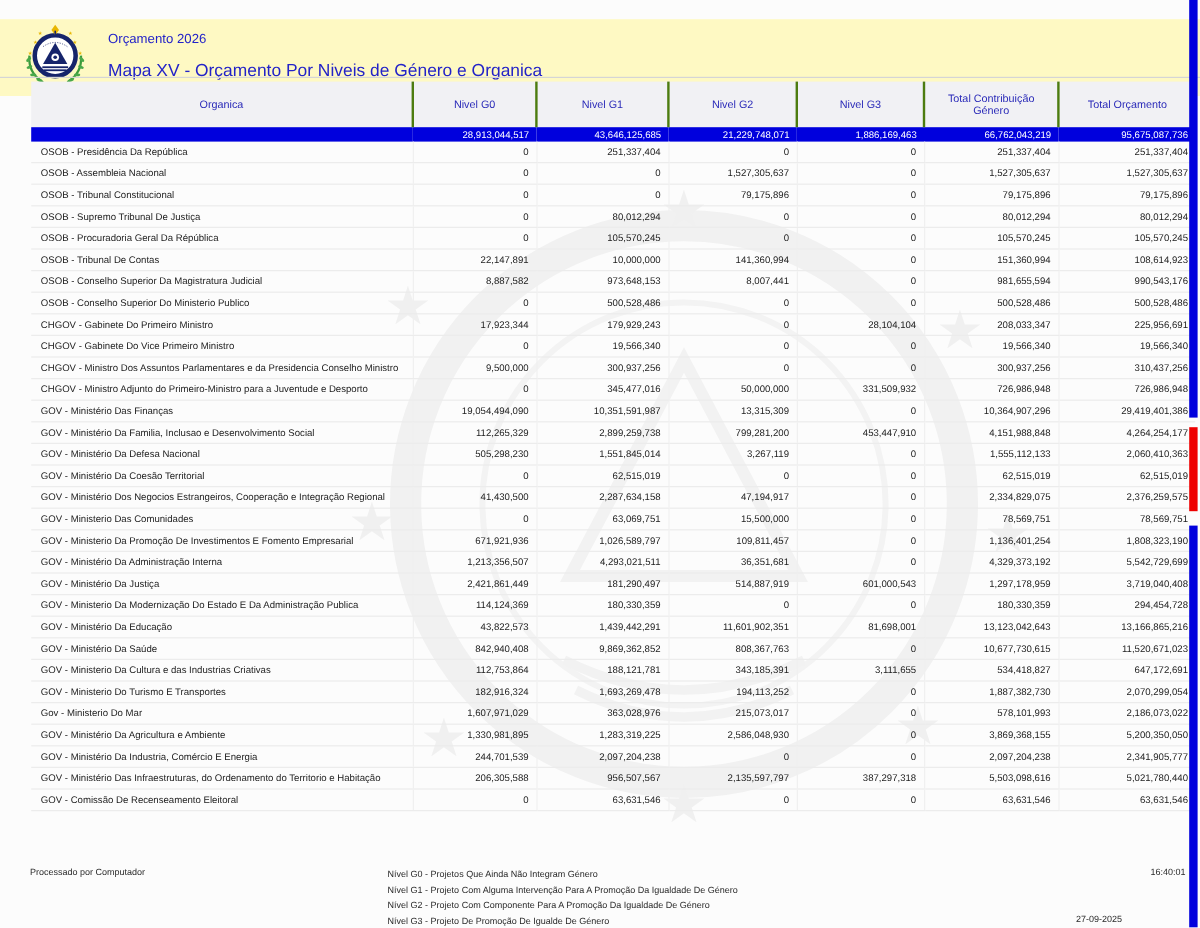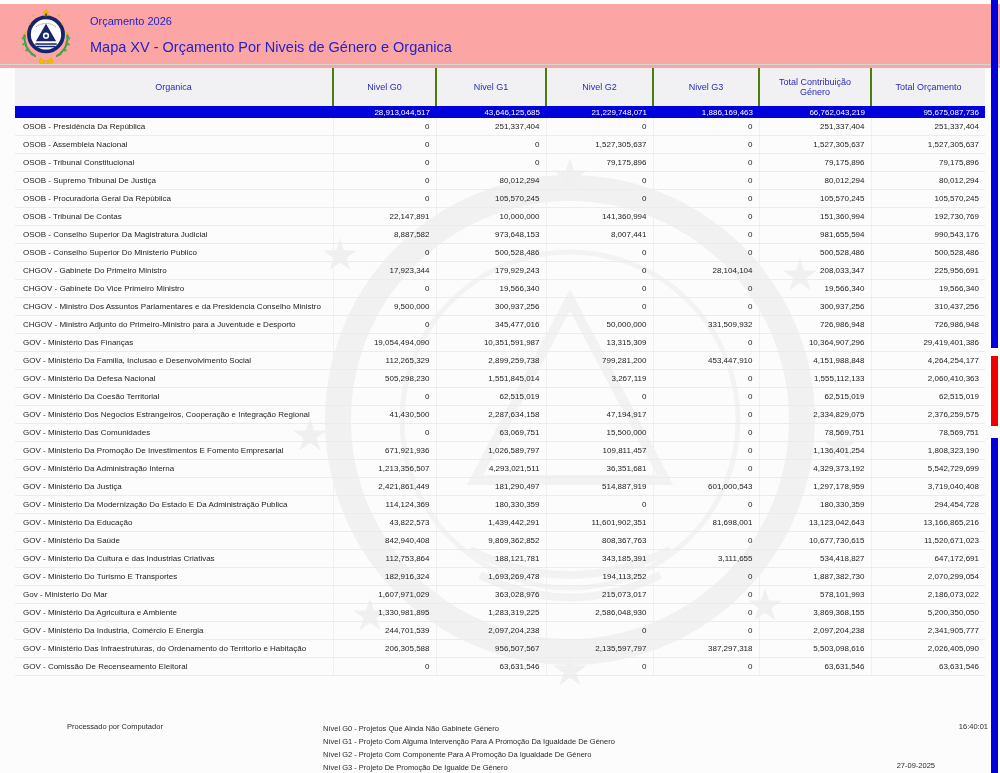--- a/index.html
+++ b/index.html
@@ -7,38 +7,38 @@
   body {
     font-family: "Liberation Sans", sans-serif;
     background:#fcfcfc;
     position:relative;
     overflow:hidden;
     color:#1c1c1c;
   }
   .page { position:absolute; inset:0; }
 
   
-  .hdr { position:absolute; top:4px; left:0; right:0; height:64px; background:#fca5a5; }
+  .hdr { position:absolute; top:16px; left:0; right:0; height:64px; background:#fef9c3; }
   .logo { position:absolute; left:13px; top:2px; width:66px; height:60px; }
   .title-small {
     position:absolute; left:90px; top:11px;
     font-size:11px; color:#2323c8;
   }
   .title-big {
     position:absolute; left:90px; top:35px;
     font-size:14.5px; color:#2323c8;
   }
   .hdr-divider { position:absolute; top:64px; left:0; width:1000px; border-top:1px solid #d5d5d5; }
 
   
   .watermark { position:absolute; left:220px; top:120px; width:700px; height:600px; pointer-events:none; z-index:0; }
 
   
   table.budget {
-    position:absolute; top:68px; left:15px; width:970px;
+    position:absolute; top:68px; left:26px; width:970px;
     border-collapse:collapse; table-layout:fixed;
     z-index:1;
   }
   col.c0{width:318px;} col.c1{width:103px;} col.c2{width:110px;} col.c3{width:107px;}
   col.c4{width:106px;} col.c5{width:112px;} col.c6{width:114px;}
   thead th {
     background:#f1f1f4;
     color:#2a2ab8;
     font-weight:normal;
     font-size:9px;
@@ -71,21 +71,21 @@
   tbody tr.data-row td.c-name {
     text-align:left;
     padding-left:8px;
     padding-right:10px;
     white-space:normal;
     border-left:none;
   }
 
   
   .foot { position:absolute; left:0; right:0; top:712px; font-size:7.5px; color:#2a2a2a; z-index:1; }
-  .foot-processed { position:absolute; left:25px; top:10px;margin-left:42px; }
+  .foot-processed { position:absolute; left:25px; top:10px; }
   .foot-legend { position:absolute; left:323px; top:10px; line-height:13px; }
   .foot-date { position:absolute; right:65px; top:10px;margin-top:39px; }
   .foot-time { position:absolute; right:12px; top:10px; }
 
   
   .edge { position:absolute; right:2px; width:7px; z-index:2; }
   .edge-blue-top { top:0; height:348px; background:var(--edge-blue); }
   .edge-red { top:356px; height:70px; background:var(--edge-red); }
   .edge-blue-bottom { top:438px; height:335px; background:var(--edge-blue); }
 </style>
@@ -242,21 +242,21 @@
       <td>105,570,245</td>
       <td>105,570,245</td>
     </tr>
         <tr class="data-row">
       <td class="c-name">OSOB - Tribunal De Contas</td>
       <td>22,147,891</td>
       <td>10,000,000</td>
       <td>141,360,994</td>
       <td>0</td>
       <td>151,360,994</td>
-      <td>192,730,769</td>
+      <td>108,614,923</td>
     </tr>
         <tr class="data-row">
       <td class="c-name">OSOB - Conselho Superior Da Magistratura Judicial</td>
       <td>8,887,582</td>
       <td>973,648,153</td>
       <td>8,007,441</td>
       <td>0</td>
       <td>981,655,594</td>
       <td>990,543,176</td>
     </tr>
@@ -458,38 +458,38 @@
       <td>2,097,204,238</td>
       <td>2,341,905,777</td>
     </tr>
         <tr class="data-row">
       <td class="c-name">GOV - Ministério Das Infraestruturas, do Ordenamento do Territorio e Habitação</td>
       <td>206,305,588</td>
       <td>956,507,567</td>
       <td>2,135,597,797</td>
       <td>387,297,318</td>
       <td>5,503,098,616</td>
-      <td>2,026,405,090</td>
+      <td>5,021,780,440</td>
     </tr>
         <tr class="data-row">
       <td class="c-name">GOV - Comissão De Recenseamento Eleitoral</td>
       <td>0</td>
       <td>63,631,546</td>
       <td>0</td>
       <td>0</td>
       <td>63,631,546</td>
       <td>63,631,546</td>
     </tr>
       </tbody>
   </table>
 
   <div class="foot">
     <div class="foot-processed">Processado por Computador</div>
     <div class="foot-legend">
-      <div>Nível G0 - Projetos Que Ainda Não Gabinete Género</div>
+      <div>Nível G0 - Projetos Que Ainda Não Integram Género</div>
       <div>Nível G1 - Projeto Com Alguma Intervenção Para A Promoção Da Igualdade De Género</div>
       <div>Nível G2 - Projeto Com Componente Para A Promoção Da Igualdade De Género</div>
       <div>Nível G3 - Projeto De Promoção De Igualde De Género</div>
     </div>
     <div class="foot-date">27-09-2025</div>
     <div class="foot-time">16:40:01</div>
   </div>
 
   <div class="edge edge-blue-top"></div>
   <div class="edge edge-red"></div>

